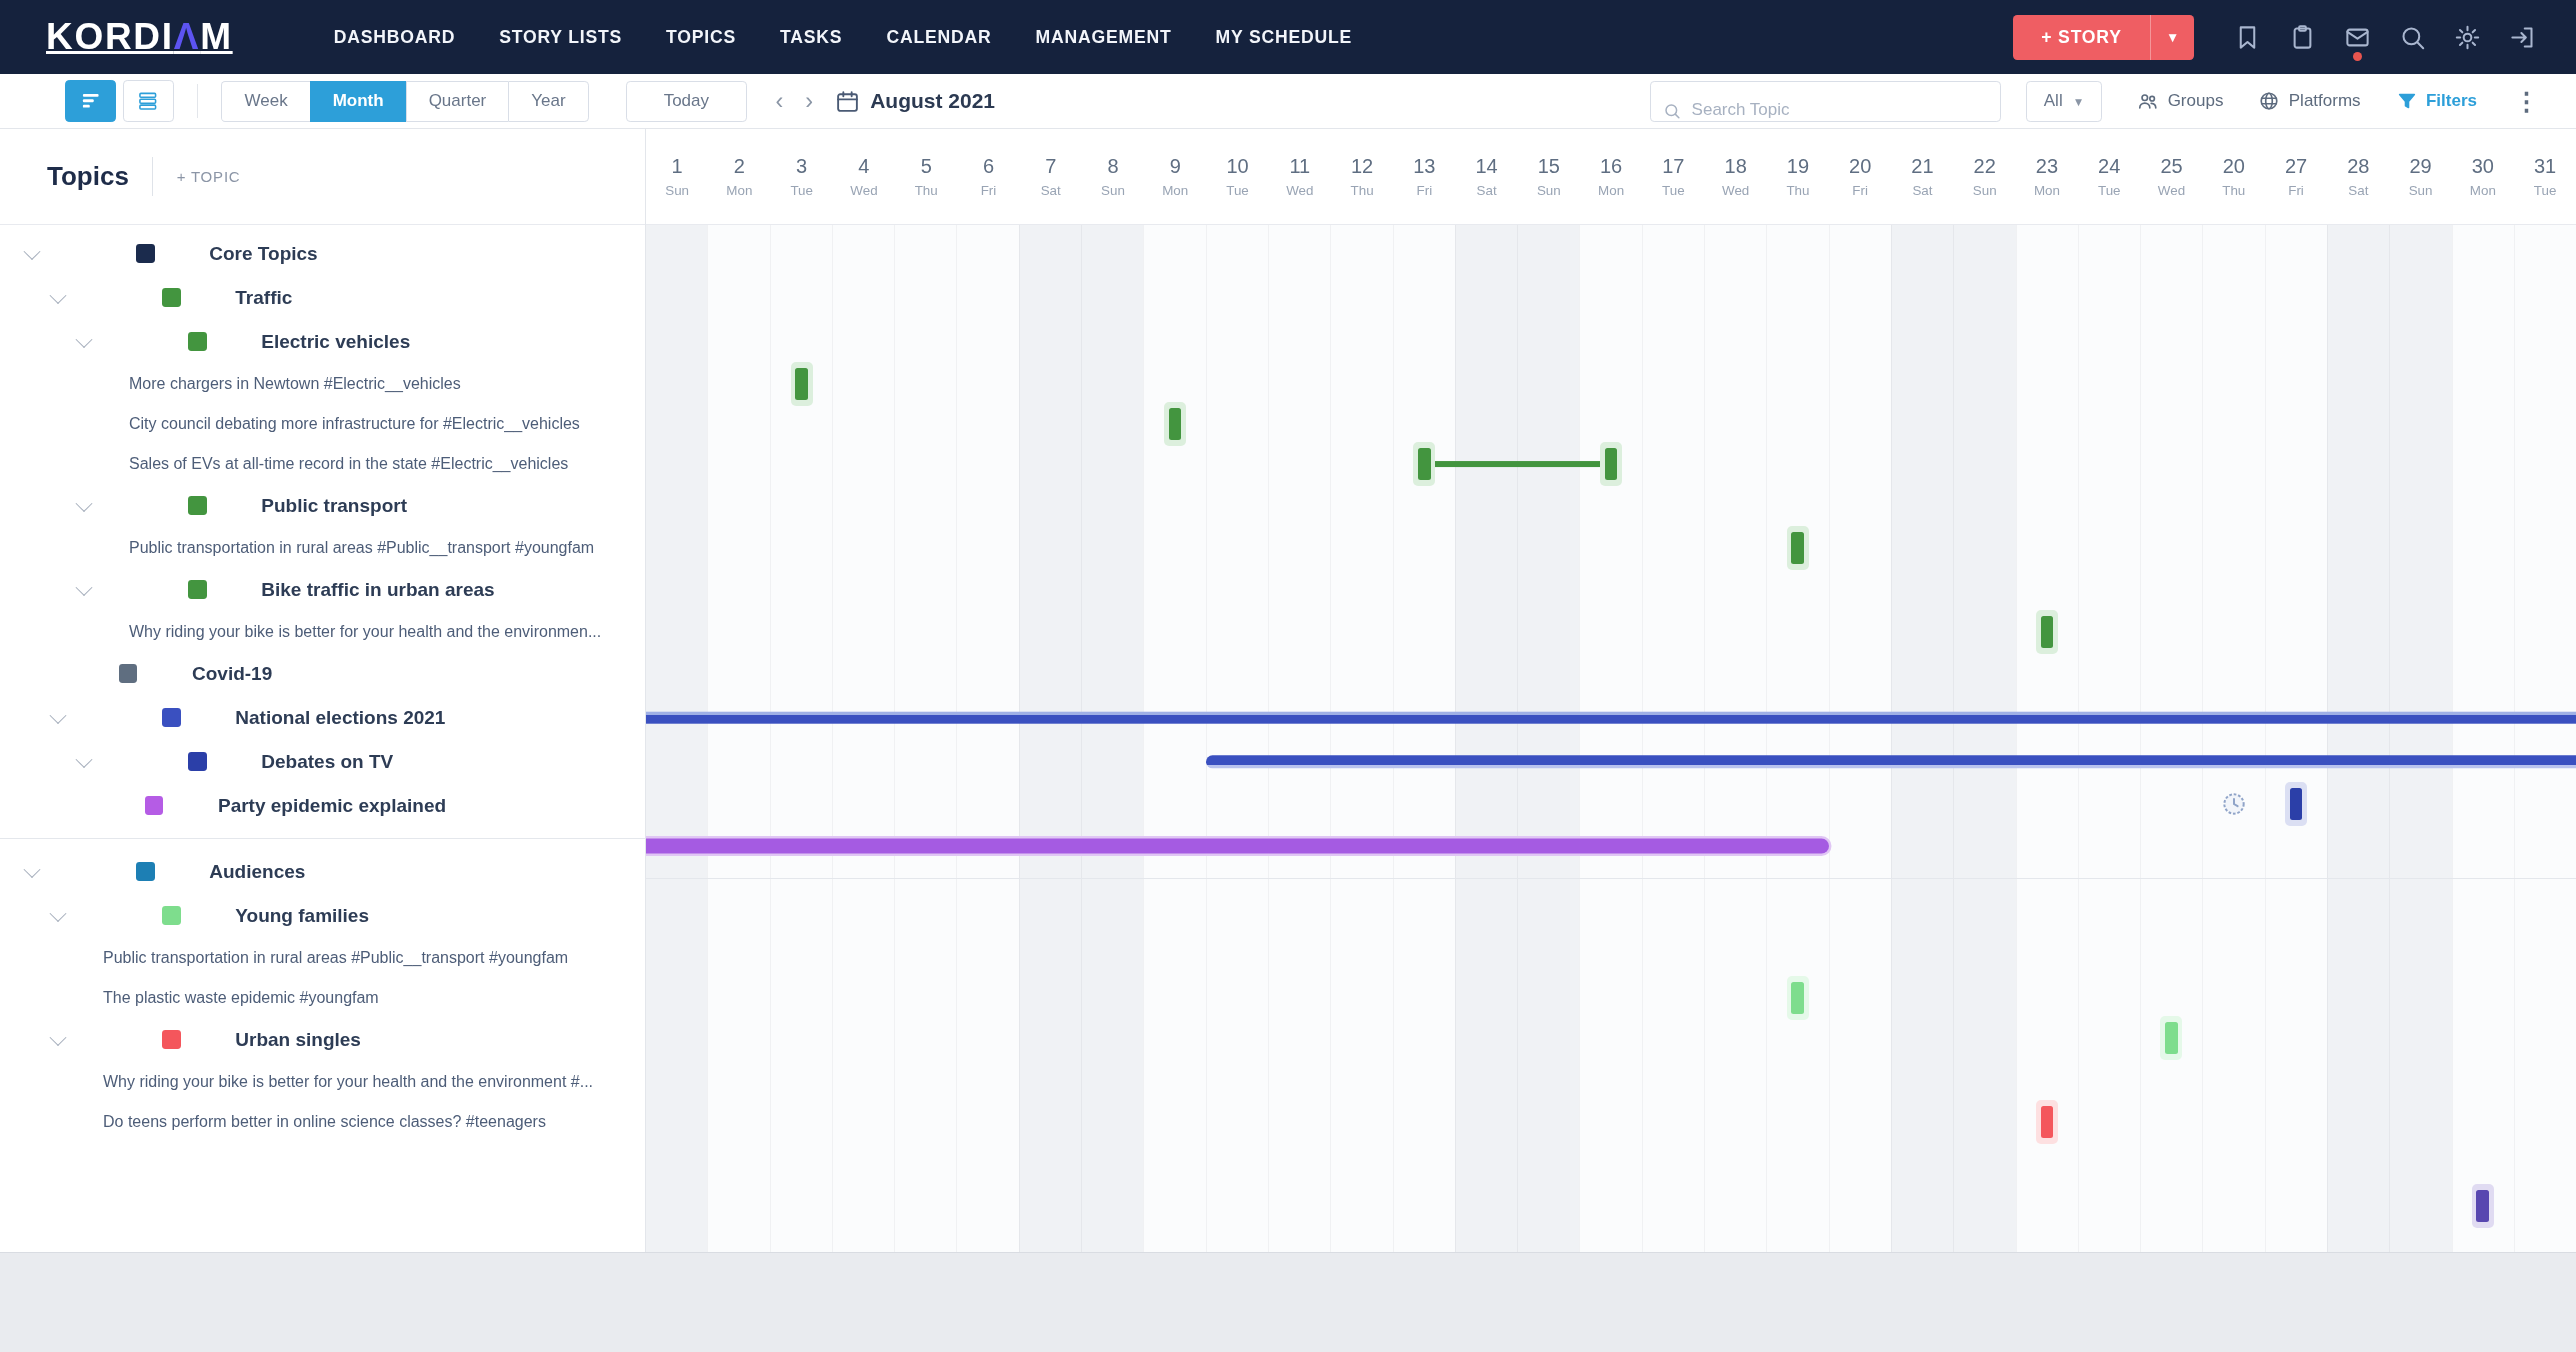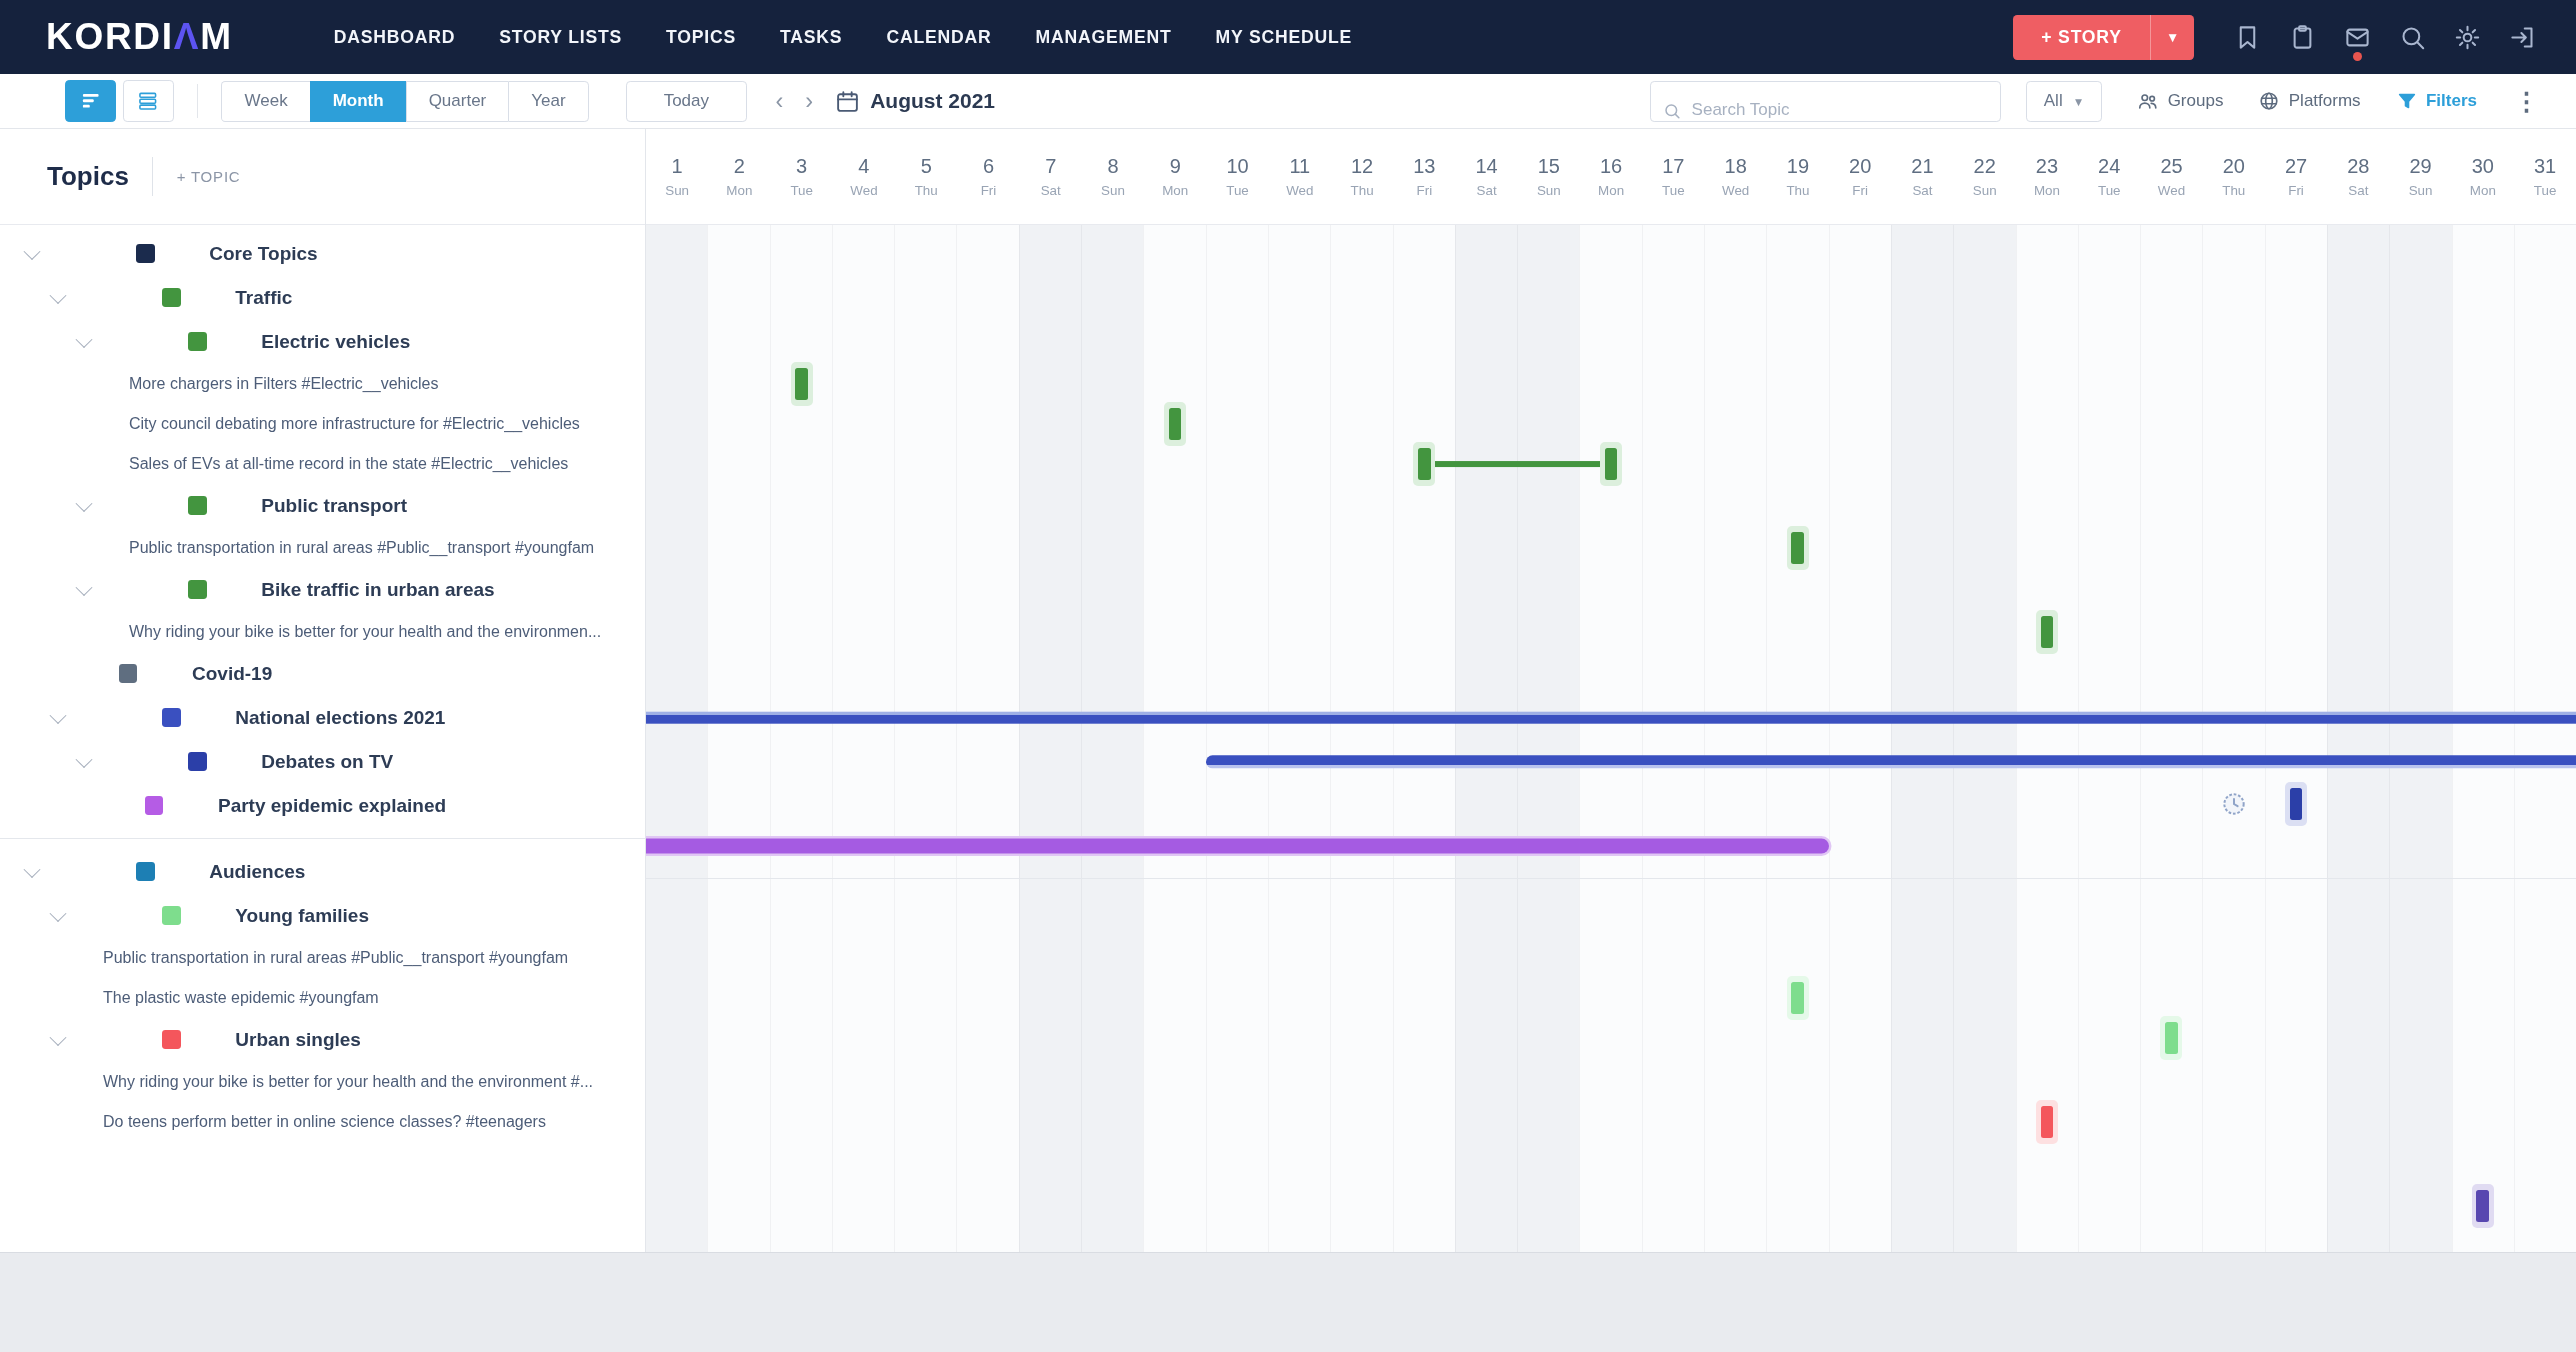--- a/index.html
+++ b/index.html
@@ -1,21 +1,21 @@
 <!DOCTYPE html>
 <html style="font-size:13.4px"><head>
 <meta charset="utf-8">
 <style>
   html,body{margin:0;padding:0;}
   body{width:2576px;height:1352px;background:#e9ebef;font-family:"Liberation Sans",sans-serif;overflow:hidden;position:relative;}
   .page{width:2576px;height:1352px;display:flex;flex-direction:column;}
 
   
   .navbar{height:74px;background:#15223d;display:flex;align-items:center;flex:0 0 auto;}
-  .logo{margin-left:46px;font-size:37px;font-weight:bold;color:#ffffff;letter-spacing:1.7px;display:flex;}
+  .logo{margin-left:46px;font-size:37px;font-weight:bold;color:#ffffff;letter-spacing:1.7px;display:flex;text-decoration:underline;}
   .logo .accent{color:#5d54f1;}
   .nav-menu{display:flex;margin-left:101px;gap:44px;}
   .nav-item{color:#f2f5fa;font-size:17.6px;font-weight:bold;letter-spacing:0.8px;cursor:pointer;white-space:nowrap;}
   .nav-right{margin-left:auto;display:flex;align-items:center;margin-right:40px;gap:28px;}
   .story-btn{background:#ef5e63;border-radius:4.2px;height:45px;display:flex;align-items:center;cursor:pointer;margin-right:11.7px;}
   .story-btn .lbl{color:#fff;font-size:17.6px;font-weight:bold;letter-spacing:0.8px;padding:0 28.5px;}
   .story-btn .divider{width:0.8px;height:45px;background:rgba(255,255,255,.35);}
   .story-btn .caret{padding:0 15px;color:#fff;font-size:13.4px;}
   .nav-icon{width:27px;height:27px;position:relative;cursor:pointer;}
   .nav-icon svg{width:27px;height:27px;stroke:#a9b6cf;fill:none;stroke-width:1.8;stroke-linecap:round;stroke-linejoin:round;}
@@ -255,21 +255,21 @@
             <span class="t-label">Traffic</span>
           </div>
           <div class="t-row topic">
             <span class="chev" style="margin-left:78px"></span>
             <span style="width:14.3px"></span>
             <span class="sq" style="background:#43953f"></span>
             <span class="t-label">Electric vehicles</span>
           </div>
           <div class="t-row story">
             <span style="width:129px"></span>
-            <span class="s-label">More chargers in Filters #Electric__vehicles</span>
+            <span class="s-label">More chargers in Newtown #Electric__vehicles</span>
           </div>
           <div class="t-row story">
             <span style="width:129px"></span>
             <span class="s-label">City council debating more infrastructure for #Electric__vehicles</span>
           </div>
           <div class="t-row story">
             <span style="width:129px"></span>
             <span class="s-label">Sales of EVs at all-time record in the state #Electric__vehicles</span>
           </div>
           <div class="t-row topic">

